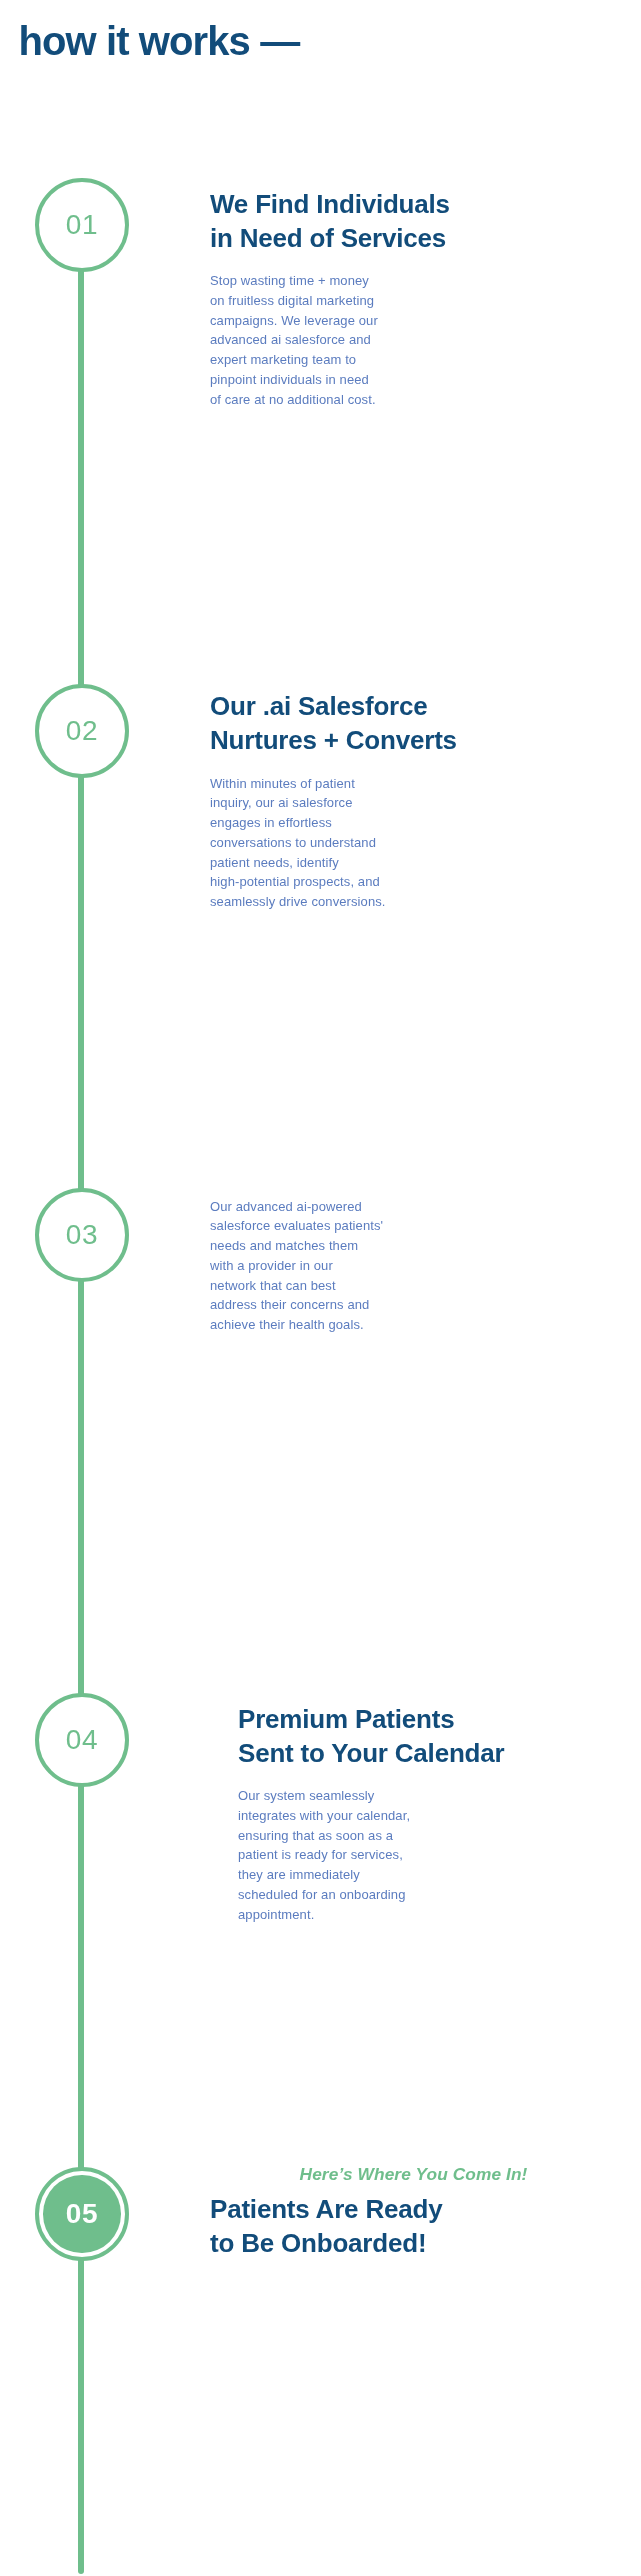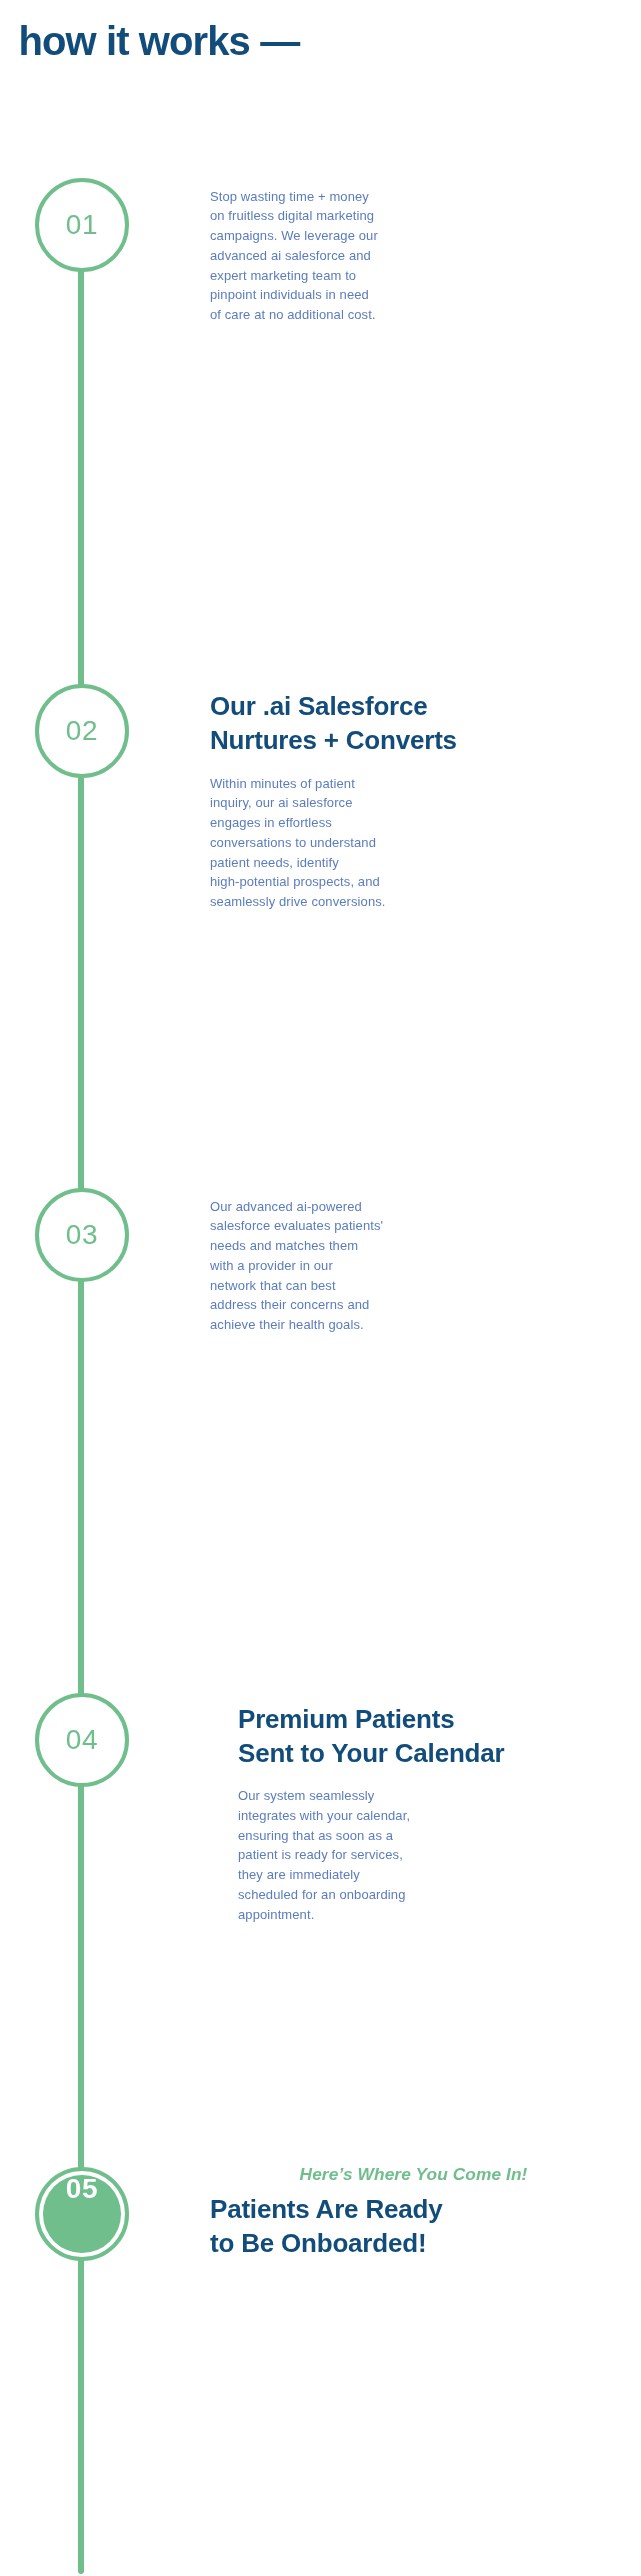--- a/index.html
+++ b/index.html
@@ -79,21 +79,21 @@
     border: 4.3px solid #6FBE8C;
     background: #ffffff;
     padding: 4.3px;
   }
 
   .marker-inner {
     width: 100%;
     height: 100%;
     border-radius: 50%;
     display: flex;
-    align-items: flex-start;
+    align-items: center;
     justify-content: center;
     background: #6FBE8C;
   }
 
   .step-number {
     font-size: 28px;
     font-weight: 400;
     letter-spacing: 0.6px;
     color: #6FBE8C;
     line-height: 1;
@@ -149,20 +149,22 @@
 
 <div id="timeline-rail"></div>
 
 <div id="steps">
 
   <div class="step" style="top:178px;">
     <div class="step-marker outline">
       <span class="step-number">01</span>
     </div>
     <div class="step-content" style="top:8.6px;">
+      <div class="step-title">We Find Individuals
+in Need of Services</div>
       <div class="step-body">Stop wasting time + money
 on fruitless digital marketing
 campaigns. We leverage our
 advanced ai salesforce and
 expert marketing team to
 pinpoint individuals in need
 of care at no additional cost.</div>
     </div>
   </div>
 

